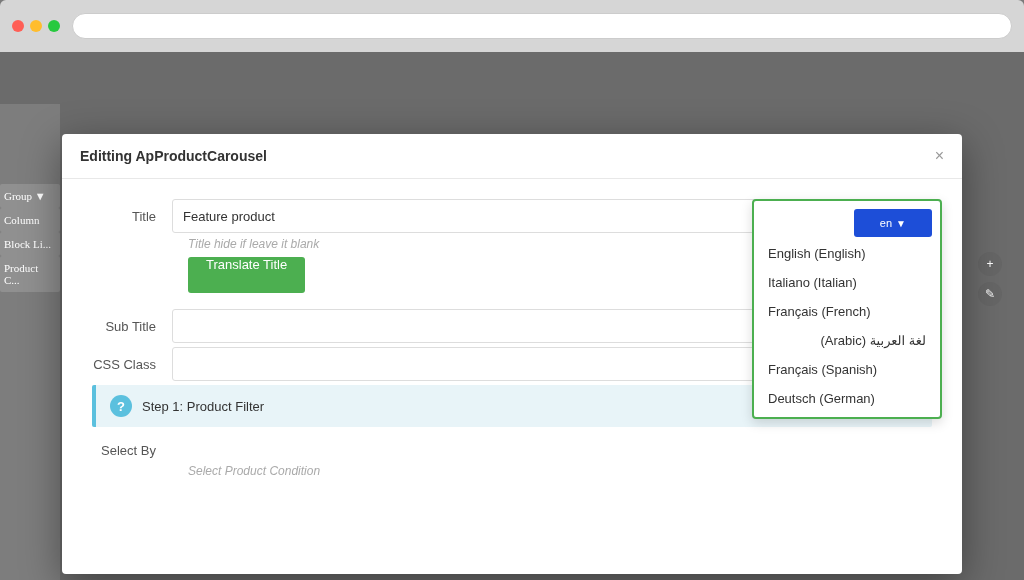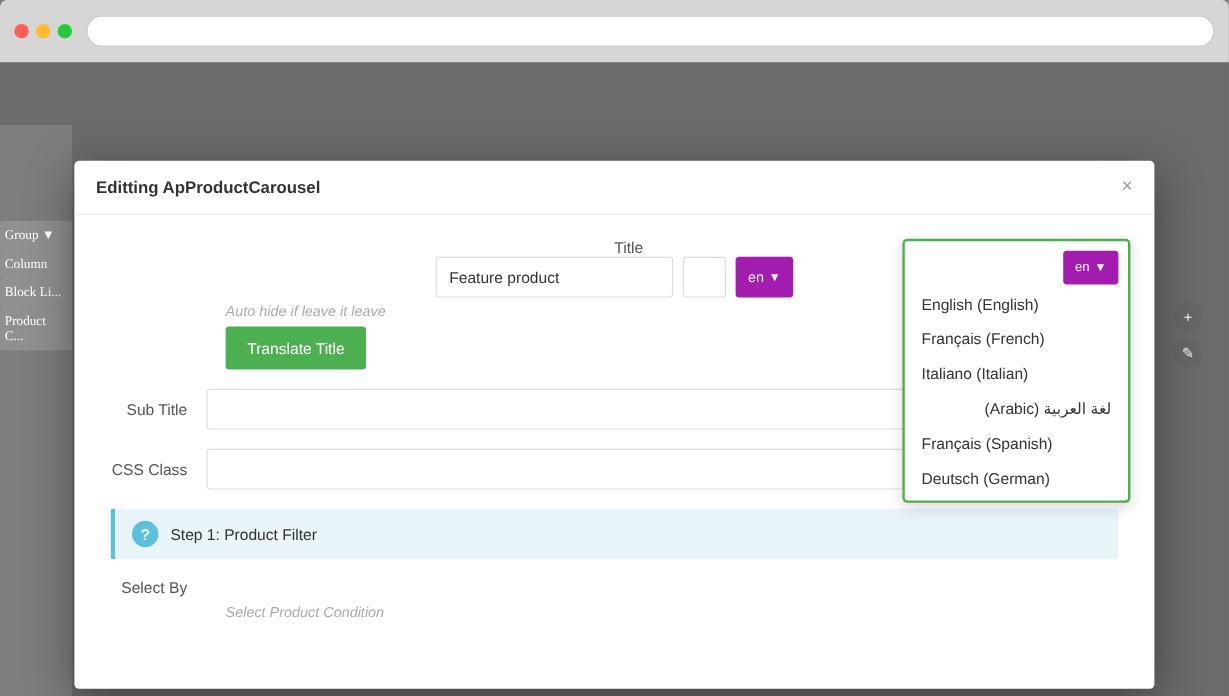--- a/index.html
+++ b/index.html
@@ -122,21 +122,21 @@
       line-height: 1;
     }
     .modal-body {
       padding: 20px 30px;
     }
 
     
     .form-row {
       display: flex;
       align-items: center;
-      margin-bottom: 16px;
+      margin-bottom: 4px;
     }
     .form-label {
       width: 80px;
       text-align: right;
       padding-right: 16px;
       color: #555;
       font-size: 13px;
       flex-shrink: 0;
     }
     .form-input {
@@ -155,25 +155,25 @@
       margin-bottom: 4px;
     }
     .title-input-group {
       display: flex;
       align-items: center;
       flex: 1;
       gap: 8px;
       position: relative;
     }
     .lang-btn {
-      background: #a21caf;
+      background: #1d4ed8;
       color: white;
       border: none;
       border-radius: 3px;
-      padding: 0 10px;
+      padding: 0 26px;
       height: 34px;
       font-size: 12px;
       cursor: pointer;
       display: flex;
       align-items: center;
       gap: 4px;
       flex-shrink: 0;
     }
     .lang-btn .arrow {
       font-size: 10px;
@@ -225,21 +225,20 @@
       background: #4CAF50;
       color: white;
       border: none;
       border-radius: 3px;
       padding: 0 18px;
       height: 36px;
       font-size: 13px;
       font-weight: 500;
       cursor: pointer;
       display: flex;
-      align-items: center;
       gap: 6px;
     }
     .translate-btn-arrow {
       width: 0; height: 0;
       border-top: 8px solid transparent;
       border-bottom: 8px solid transparent;
       border-left: 10px solid #4CAF50;
       position: absolute;
       right: -10px;
       top: 50%;
@@ -300,21 +299,20 @@
       color: #aaa;
       font-size: 12px;
       font-style: italic;
       margin-left: 96px;
       margin-top: 6px;
     }
 
     
     .title-row-wrapper {
       position: relative;
-      flex-direction: column;
     }
   </style>
 </head>
 <body>
 
 <div class="mac-chrome">
   <div class="mac-dots">
     <div class="mac-dot red"></div>
     <div class="mac-dot yellow"></div>
     <div class="mac-dot green"></div>
@@ -359,30 +357,30 @@
           </div>
 
           <div class="lang-dropdown">
             <div class="lang-dropdown-header">
               <button class="lang-btn" style="height:28px; font-size:11px;">
                 <span>en</span>
                 <span class="arrow">▼</span>
               </button>
             </div>
             <div class="lang-option">English (English)</div>
+            <div class="lang-option">Italiano (Italian)</div>
             <div class="lang-option">Français (French)</div>
-            <div class="lang-option">Italiano (Italian)</div>
             <div class="lang-option" style="direction:rtl; text-align:right;padding-left:12px;">لغة العربية (Arabic)</div>
             <div class="lang-option">Français (Spanish)</div>
             <div class="lang-option">Deutsch (German)</div>
           </div>
         </div>
 
         <div style="margin-left:0; margin-bottom:14px;">
-          <div class="hint-text">Auto hide if leave it leave</div>
+          <div class="hint-text">Title hide if leave it blank</div>
           <div class="translate-btn-row">
             <button class="translate-btn">
               <span>Translate Title</span>
             </button>
             <div class="translate-btn-arrow"></div>
           </div>
         </div>
 
         <div class="form-row">
           <label class="form-label">Sub Title</label>

